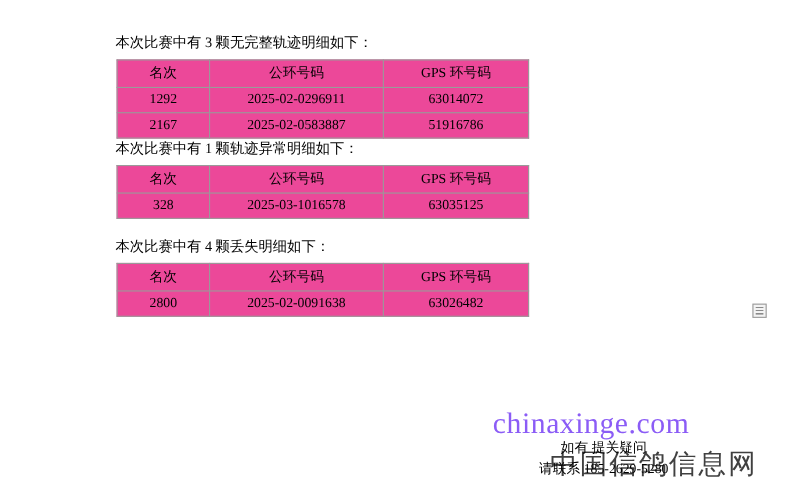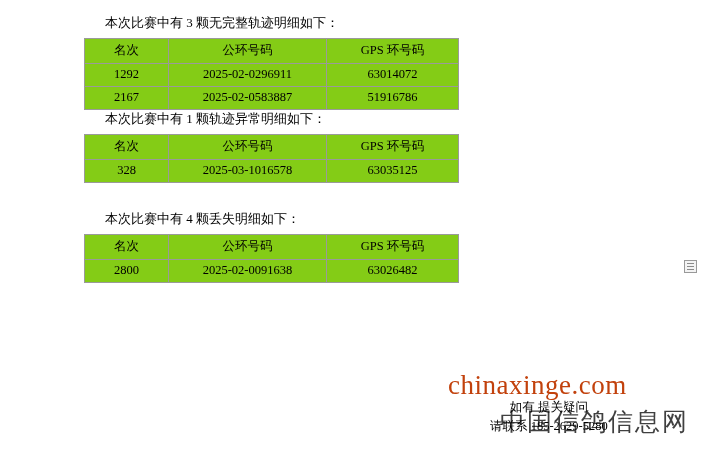--- a/index.html
+++ b/index.html
@@ -13,41 +13,41 @@
     font-family: "Liberation Serif", "DejaVu Serif", serif;
     color: #000000;
     overflow: hidden;
     position: relative;
   }
   .page {
     position: relative;
     width: 720px;
     height: 453px;
     box-sizing: border-box;
-    padding: 14px 0 0 0;
+    padding: 30px 0 0 0;
   }
   .section {
     position: relative;
   }
   .caption {
     font-size: 13px;
     line-height: 18px;
     margin-left: 105px;
     margin-bottom: 6px;
     color: #000;
     font-family: "Liberation Serif", "DejaVu Serif", serif;
   }
   .caption.spaced {
-    margin-top: 27px;
+    margin-top: 16px;
   }
   table.data {
     border-collapse: collapse;
-    margin-left: 84px;
+    margin-left: 106px;
     table-layout: fixed;
-    background: #84cc16;
+    background: #ec4899;
   }
   table.data td, table.data th {
     border: 1px solid #9a9a9a;
     font-size: 12.5px;
     line-height: 15px;
     text-align: center;
     padding: 3px 0 4px 0;
     font-weight: normal;
     font-family: "Liberation Serif", "DejaVu Serif", serif;
     color: #000;
@@ -77,21 +77,21 @@
     background:
       repeating-linear-gradient(0deg, #8a8a8a 0 1px, transparent 1px 3px);
   }
 
   .watermark-main {
     position: absolute;
     left: 448px;
     top: 370px;
     font-size: 27px;
     letter-spacing: 0.5px;
-    color: #c2410c;
+    color: #8b5cf6;
     font-family: "Liberation Serif", "DejaVu Serif", serif;
     white-space: nowrap;
   }
   .watermark-cn {
     position: absolute;
     left: 500px;
     top: 405px;
     font-size: 25px;
     letter-spacing: 2px;
     color: #404040;

